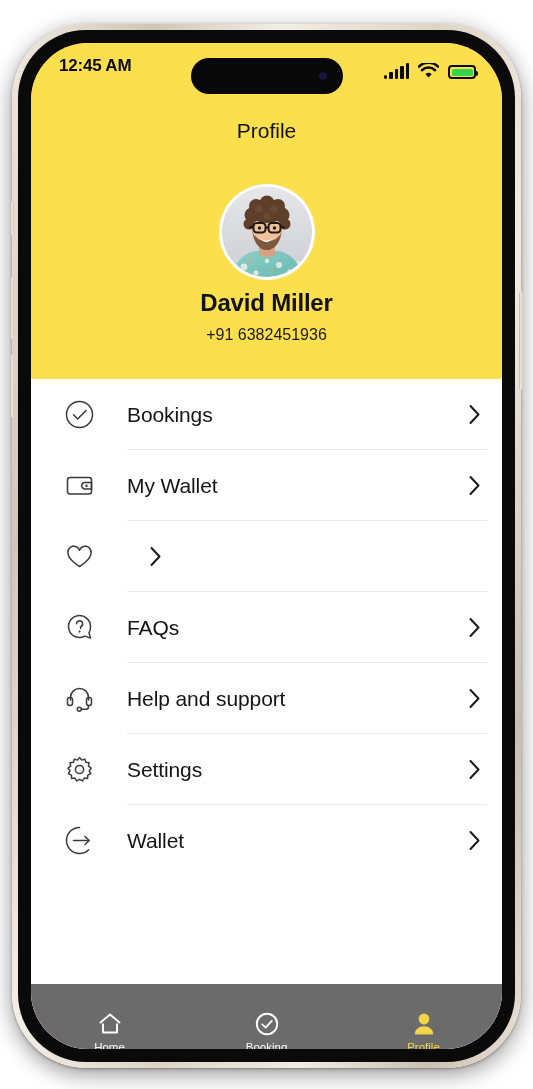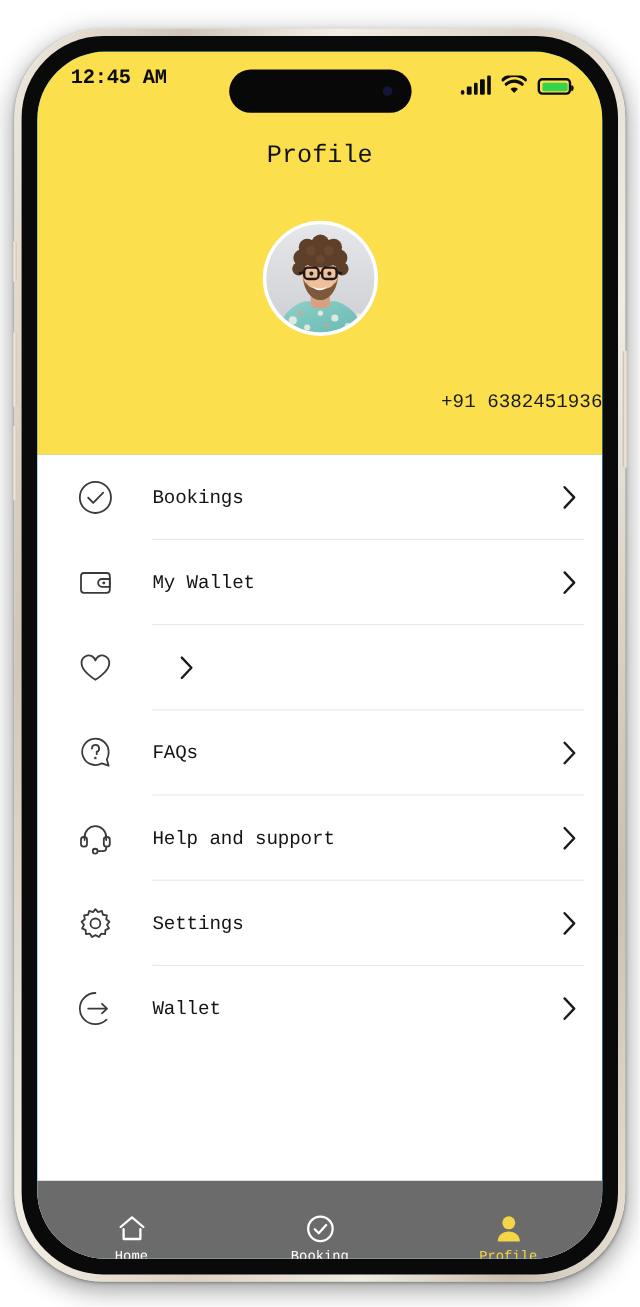--- a/index.html
+++ b/index.html
@@ -42,23 +42,22 @@
     background: #0a0a0a;
   }
 
   .screen {
     position: absolute;
     left: 13px;
     top: 13px;
     right: 13px;
     bottom: 13px;
     border-radius: 57px;
-    background: #0ea5e9;
+    background: #fca5a5;
     overflow: hidden;
-    font-family: Liberation Mono, monospace;
   }
 
   
   .btn-side {
     position: absolute;
     background: linear-gradient(90deg, #b9b0a0, #f0eae0 45%, #cfc6b6);
     border-radius: 2px;
   }
   .btn-action { left: -2px; top: 177px; width: 4px; height: 34px; }
   .btn-volup  { left: -2px; top: 253px; width: 4px; height: 62px; }
@@ -188,21 +187,21 @@
     text-align: center;
     font-size: 24px;
     font-weight: bold;
     color: #121212;
     letter-spacing: -0.2px;
   }
   .user-phone {
     position: absolute;
     top: 283px;
     left: 0; right: 0;
-    text-align: right;
+    text-align: center;
     font-size: 16px;
     color: #1a1a1a;
   }
 
   
   .menu {
     position: absolute;
     left: 0;
     top: 336px;
     right: 0;
@@ -218,21 +217,21 @@
   }
   .row-icon {
     width: 96px;
     display: flex;
     align-items: center;
     justify-content: center;
     flex: none;
   }
   .row-label {
     flex: 1;
-    font-size: 16px;
+    font-size: 21px;
     color: #141414;
     letter-spacing: -0.1px;
   }
   .row-chev {
     width: 56px;
     display: flex;
     align-items: center;
     justify-content: center;
     flex: none;
   }
@@ -386,20 +385,21 @@
 
                   <circle cx="37.5" cy="41" r="1.7" fill="#2b211c"></circle>
                   <circle cx="52.5" cy="41" r="1.7" fill="#2b211c"></circle>
 
                   <path d="M38.5 51.5c2.6 2.6 9.4 2.6 12 0-2 4.5-10 4.5-12 0z" fill="#fdfdfd"></path>
                 </g>
               </svg>
             </div>
           </div>
 
+          <div class="user-name">David Miller</div>
           <div class="user-phone">+91 6382451936</div>
         </div>
 
         <div class="menu">
 
           <div class="row">
             <div class="row-icon">
               <svg width="31" height="31" viewBox="0 0 31 31" fill="none" stroke="#3a3a3a" stroke-width="1.5">
                 <circle cx="15.5" cy="15.5" r="13"></circle>
                 <path d="M9.5 15.8 13.7 20 22 11.5" stroke-linecap="round" stroke-linejoin="round"></path>

